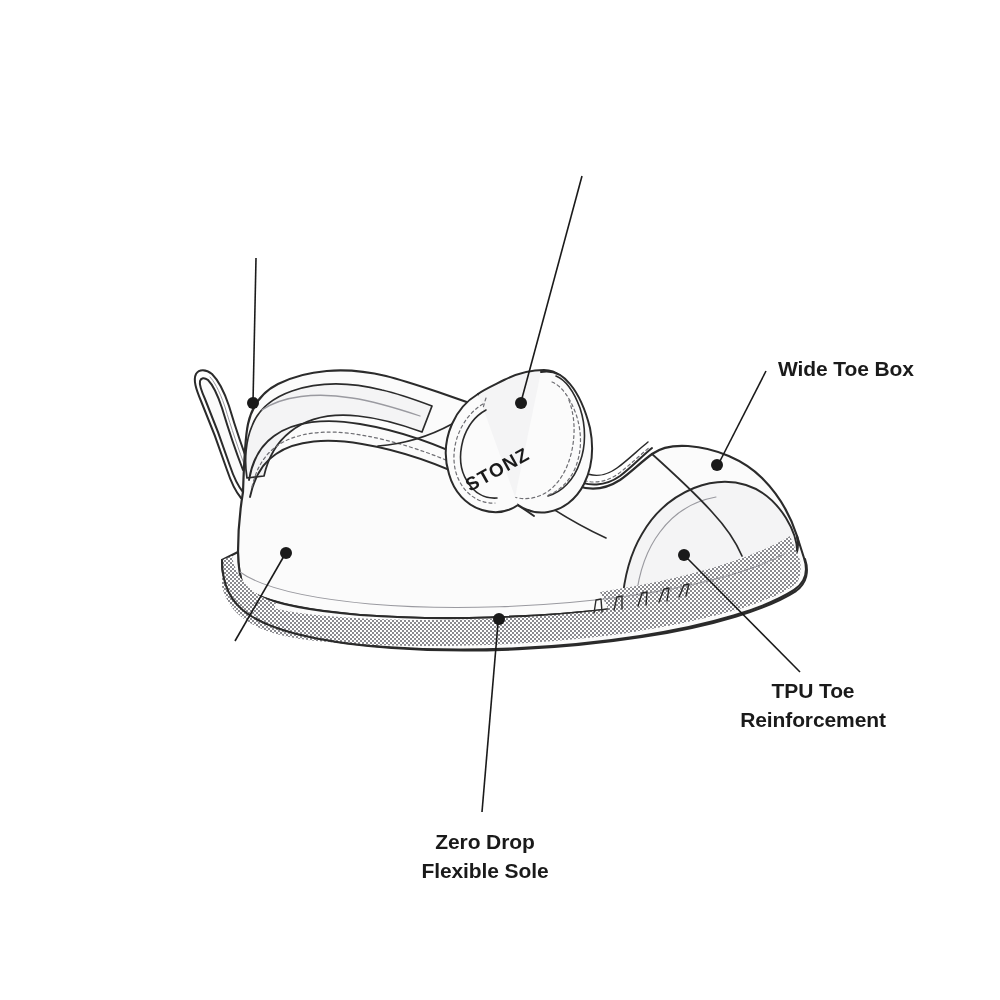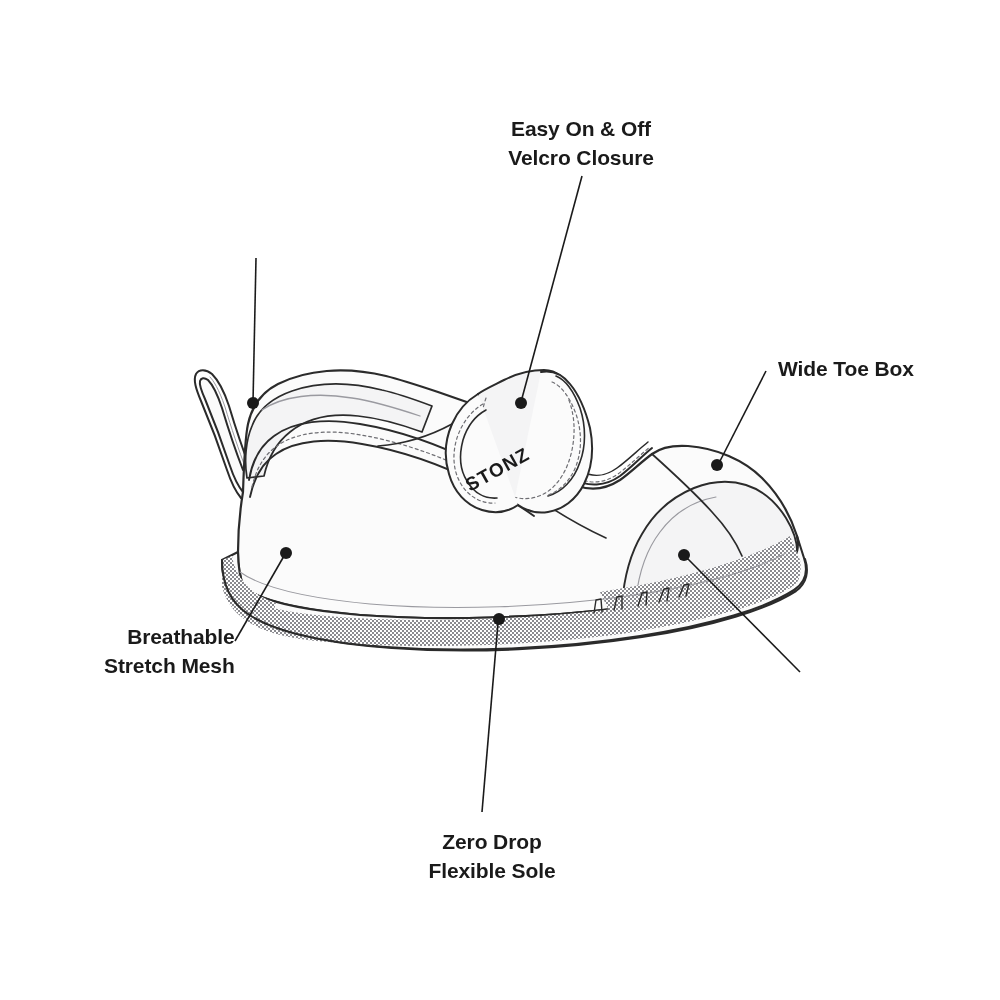--- a/index.html
+++ b/index.html
@@ -256,26 +256,24 @@
       <circle cx="286" cy="553" r="6" stroke="none"></circle>
 
       <line x1="800" y1="672" x2="687" y2="558"></line>
       <circle cx="684" cy="555" r="6" stroke="none"></circle>
 
       <line x1="482" y1="812" x2="498" y2="623"></line>
       <circle cx="499" cy="619" r="6" stroke="none"></circle>
     </g>
   </svg>
 
-  <div class="callout c-center" style="left:581px; top:114px;">Easy On &amp; Off
-Velcro Closure</div>
 
 
   <div class="callout c-left" style="left:778px; top:354px;">Wide Toe Box</div>
 
-  <div class="callout c-left" style="left:104px; top:622px;">Breathable
-Stretch Mesh</div>
-
-
-  <div class="callout c-center" style="left:485px; top:827px;margin-left:7px;">Zero Drop
+
+  <div class="callout c-center" style="left:813px; top:676px;">TPU Toe
+Reinforcement</div>
+
+  <div class="callout c-center" style="left:485px; top:827px;">Zero Drop
 Flexible Sole</div>
 
 </div>
 
 </body></html>

